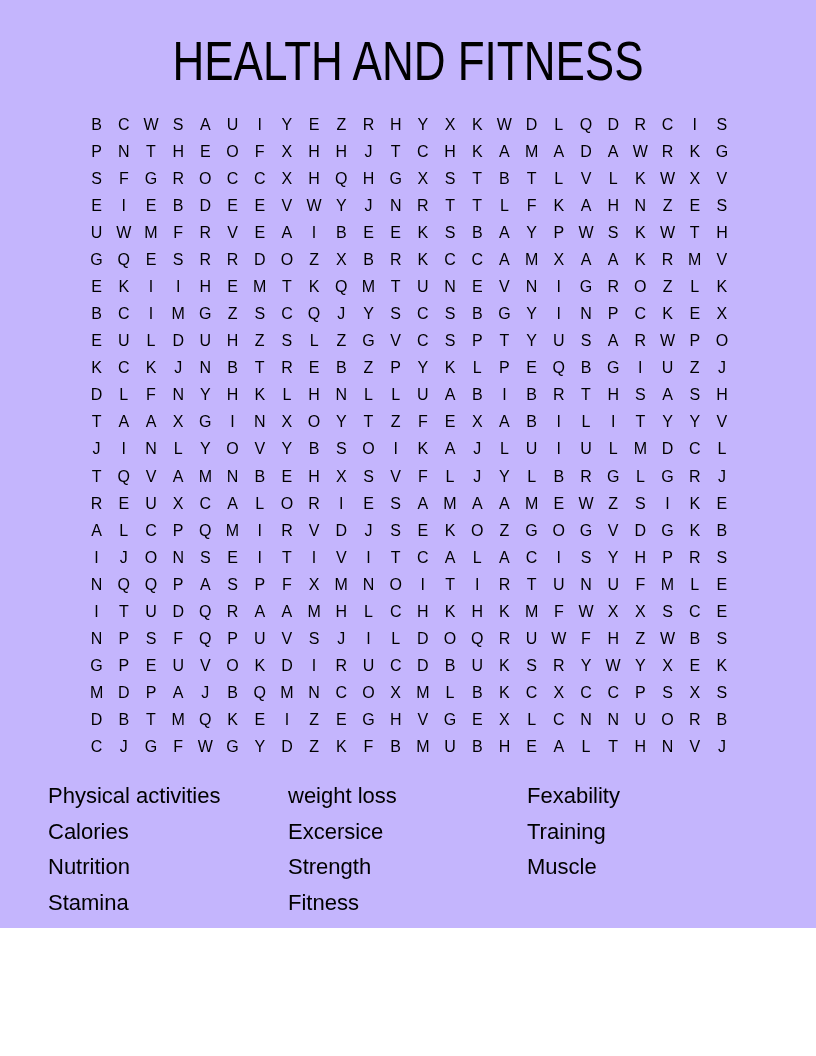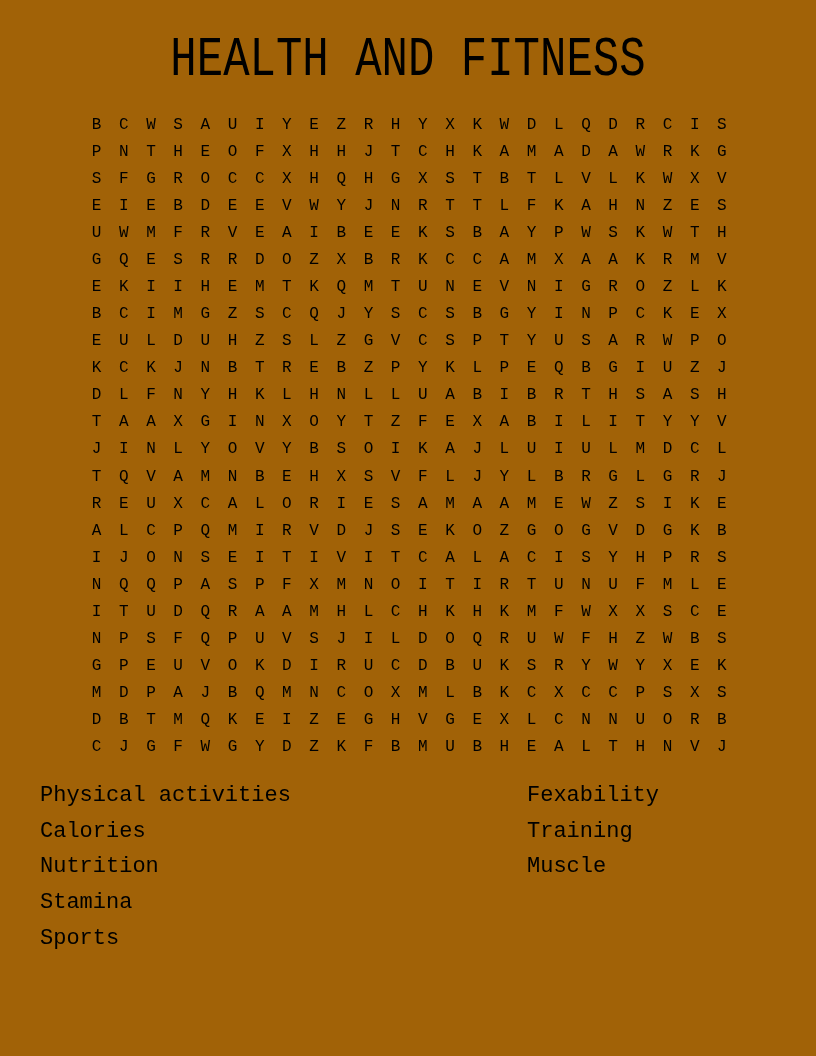--- a/index.html
+++ b/index.html
@@ -3,24 +3,24 @@
 <meta charset="utf-8">
 <style>
   html, body {
     margin: 0;
     padding: 0;
     background: #ffffff;
   }
   .page {
     position: relative;
     width: 816px;
-    height: 1056px;
-    background: #a16207;
+    height: 928px;
+    background: #c4b5fd;
     color: #000000;
-    font-family: Liberation Mono, monospace;
+    font-family: Liberation Sans, sans-serif;
     overflow: hidden;
   }
   .title {
     position: absolute;
     top: 30px;
     left: 0;
     width: 816px;
     height: 62px;
     margin: 0;
     text-align: center;
@@ -49,21 +49,21 @@
     line-height: 1;
   }
   .word-col {
     position: absolute;
     top: 778px;
     font-size: 22px;
     font-weight: 500;
     line-height: 35.7px;
     white-space: nowrap;
   }
-  .word-col.col1 { left: 40px; }
+  .word-col.col1 { left: 48px; }
   .word-col.col2 { left: 288px; }
   .word-col.col3 { left: 527px; }
 </style>
 </head>
 <body>
 
 <div class="page">
   <h1 class="title">HEALTH AND FITNESS</h1>
   <div class="grid">
       <span class="cell">B</span>
@@ -643,18 +643,25 @@
       <span class="cell">V</span>
       <span class="cell">J</span>
     </div>
   <div class="word-col col1">
       <div class="word">Physical activities</div>
       <div class="word">Calories</div>
       <div class="word">Nutrition</div>
       <div class="word">Stamina</div>
       <div class="word">Sports</div>
     </div>
+  <div class="word-col col2">
+      <div class="word">weight loss</div>
+      <div class="word">Excersice</div>
+      <div class="word">Strength</div>
+      <div class="word">Fitness</div>
+      <div class="word">Health</div>
+    </div>
   <div class="word-col col3">
       <div class="word">Fexability</div>
       <div class="word">Training</div>
       <div class="word">Muscle</div>
     </div>
 </div>
 
 </body></html>

